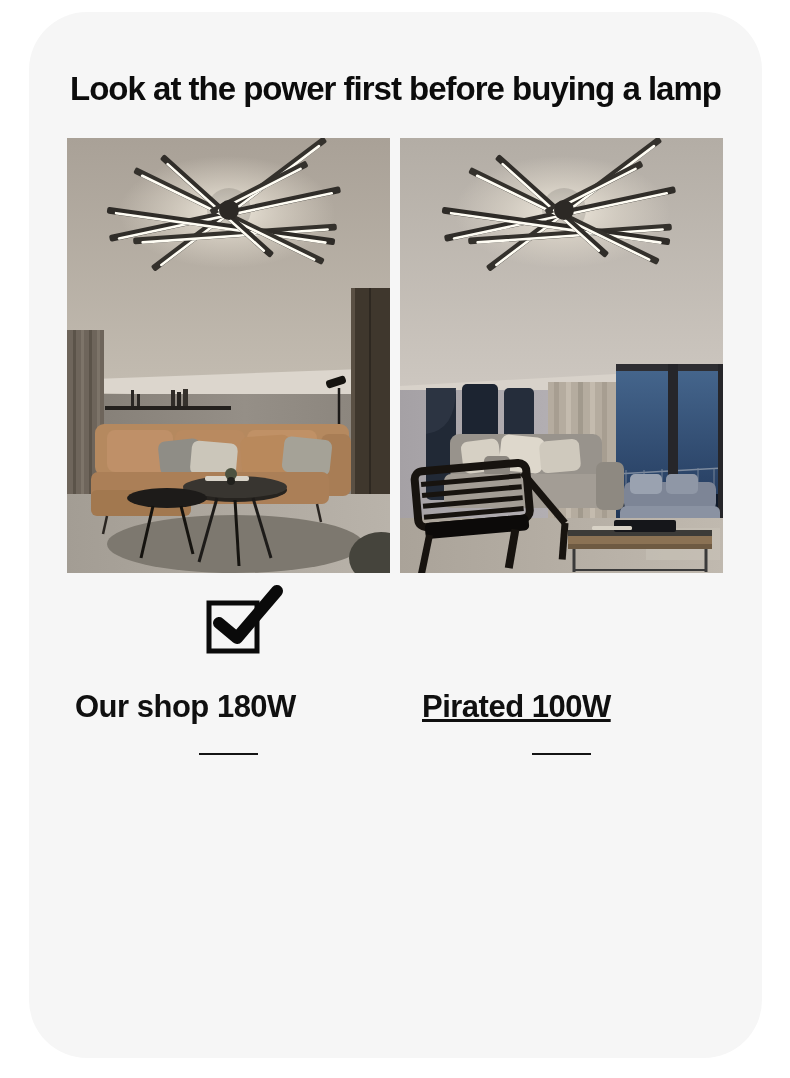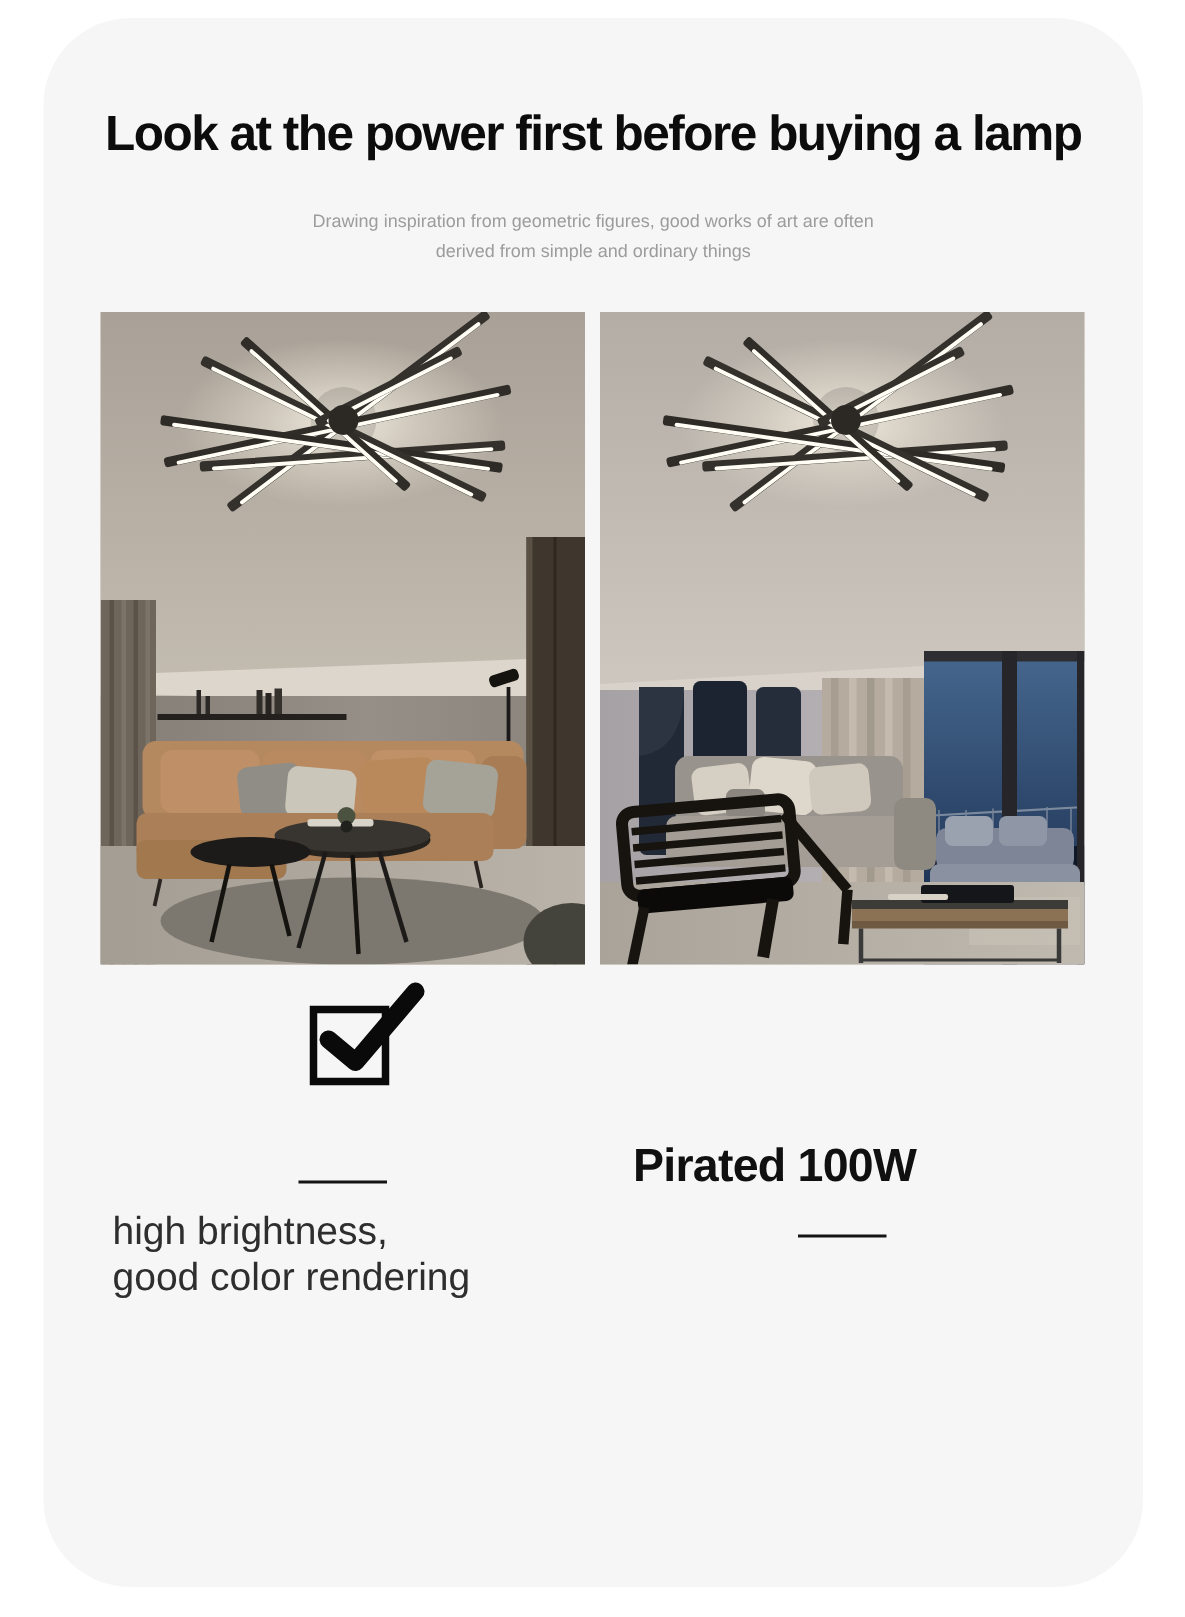--- a/index.html
+++ b/index.html
@@ -62,34 +62,30 @@
     margin: 28px auto 0 auto;
   }
   .col .desc {
     margin-top: 16px;
     font-size: 26px;
     line-height: 1.22;
     color: #2e2e2e;
   }
   .col .desc span { display: block; }
   .col-ours h2, .col-ours .desc { padding-left: 8px; }
-  .col-pirated h2, .col-pirated .desc { padding-left: 22px; }
+  .col-pirated h2, .col-pirated .desc { padding-left: 22px; text-decoration: underline; }
 </style>
 </head>
 <body>
 
 <div class="frame">
   <div class="card">
 
     <h1 class="page-title">Look at the power first before buying a lamp</h1>
 
-    <div class="page-subtitle">
-      <span>Drawing inspiration from geometric figures, good works of art are often</span>
-      <span>derived from simple and ordinary things</span>
-    </div>
 
     <div class="photos">
 
       <div class="photo">
         <svg class="scene" viewBox="0 0 323 435" preserveAspectRatio="none">
           <defs>
             <radialGradient id="lampGlow" cx="50%" cy="50%" r="50%">
               <stop offset="0%" stop-color="#f4eee2" stop-opacity="0.95"></stop>
               <stop offset="55%" stop-color="#e3dccf" stop-opacity="0.5"></stop>
               <stop offset="100%" stop-color="#e3dccf" stop-opacity="0"></stop>
@@ -358,25 +354,22 @@
 
     <div class="check-row">
       <svg width="82" height="74" viewBox="0 0 82 74">
         <rect x="6" y="20" width="48" height="48" fill="none" stroke="#0a0a0a" stroke-width="5"></rect>
         <path d="M 16 40 L 34 55 L 74 8" fill="none" stroke="#0a0a0a" stroke-width="12" stroke-linecap="round" stroke-linejoin="round"></path>
       </svg>
     </div>
 
     <div class="cols">
       <div class="col col-ours">
+        <h2>Our shop 180W</h2>
         <div class="divider"></div>
-        <div class="desc">
-          <span>high brightness,</span>
-          <span>good color rendering</span>
-        </div>
       </div>
       <div class="col col-pirated">
         <h2>Pirated 100W</h2>
         <div class="divider"></div>
         <div class="desc">
         </div>
       </div>
     </div>
 
   </div>

